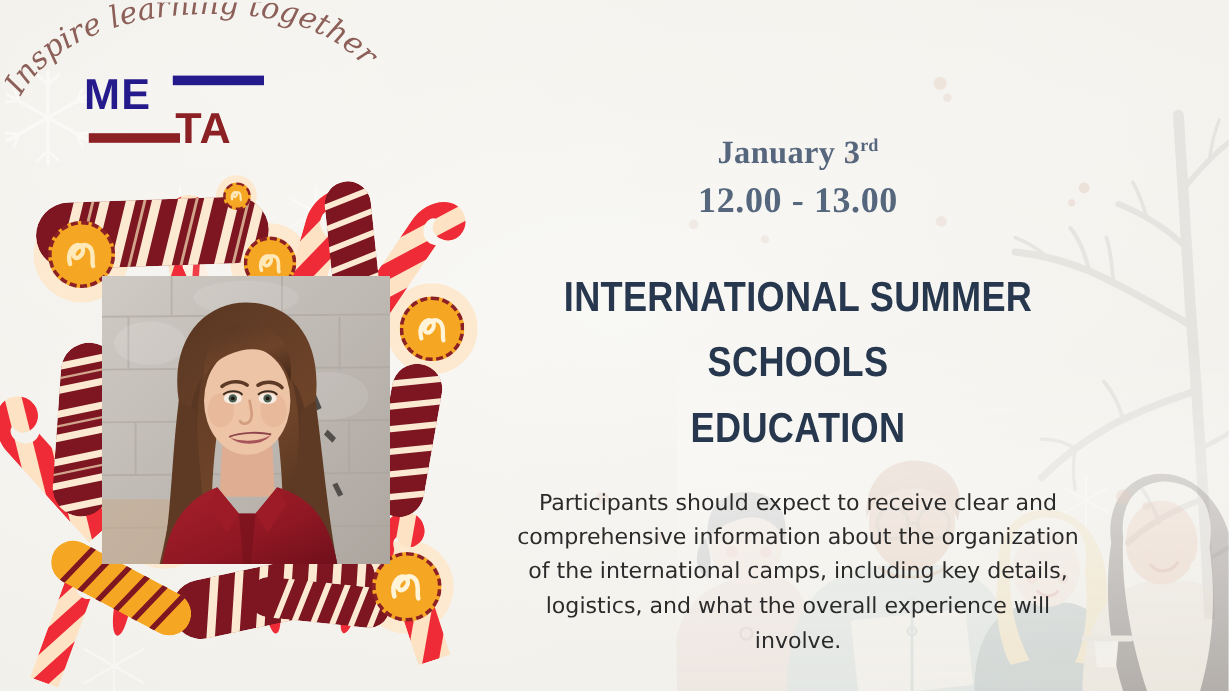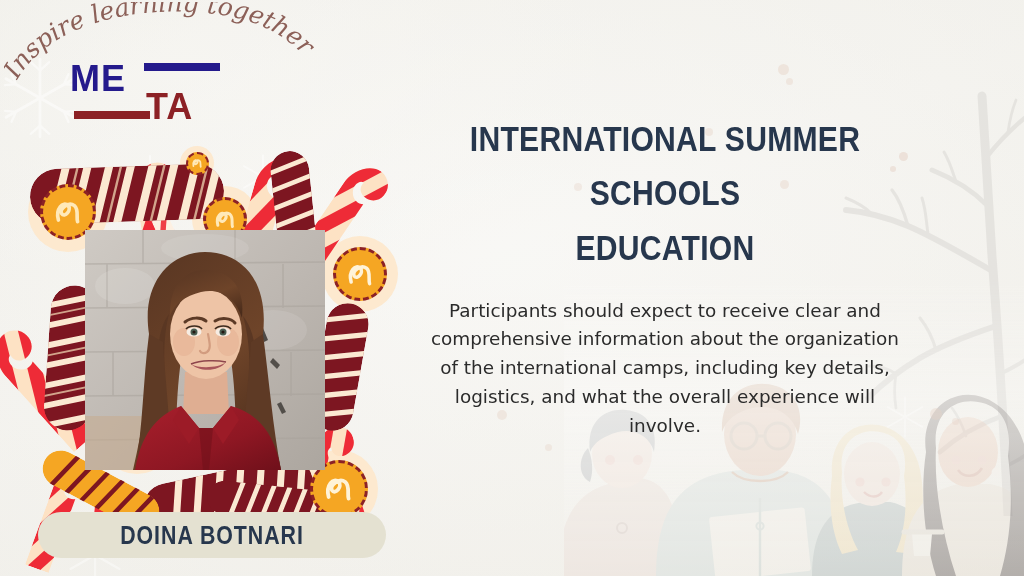--- a/index.html
+++ b/index.html
@@ -772,43 +772,44 @@
       <path d="M178 104 C184 150 188 198 196 240 L158 240 C158 196 164 146 166 112 Z" fill="#5e3a25"></path>
 
       <path d="M96 176 C70 186 56 206 50 240 L196 240 C190 204 174 184 146 176
                L128 198 L114 198 Z" fill="url(#shirt)"></path>
       <path d="M114 198 L128 198 L124 240 L118 240 Z" fill="#6f101a" opacity=".55"></path>
       <path d="M96 176 L114 198 L104 214 L88 190 Z" fill="#9c1b27"></path>
       <path d="M146 176 L128 198 L138 214 L154 190 Z" fill="#9c1b27"></path>
     </svg>
   </div>
 
-  <div class="name-pill">
-    <span class="name-text">DOINA BOTNARI</span>
-  </div>
 
   <svg class="arc-script" viewBox="0 0 320 86">
     <defs>
       <path id="arcpath" d="M10 84 C40 22 130 2 212 12 C256 18 288 36 306 62"></path>
     </defs>
     <text>
       <textPath href="#arcpath" startOffset="2%">Inspire learning together</textPath>
     </text>
   </svg>
 
   <svg class="logo" viewBox="0 0 180 68">
     <text x="0" y="34" font-family="Liberation Sans, sans-serif" font-size="36" font-weight="700" fill="#241a8c" letter-spacing="1">ME</text>
     <rect x="74" y="6" width="76" height="8" fill="#241a8c"></rect>
     <text x="76" y="62" font-family="Liberation Sans, sans-serif" font-size="36" font-weight="700" fill="#8c2125" letter-spacing="1">TA</text>
     <rect x="4" y="54" width="76" height="8" fill="#8c2125"></rect>
   </svg>
 
 
 
   <div class="rightcol">
+    <p class="date-line">
+      <span>January 3</span><sup>rd</sup>
+    </p>
+    <p class="time-line">12.00 - 13.00</p>
 
     <h1 class="heading">
       <span class="hl">INTERNATIONAL SUMMER SCHOOLS</span>
       <span class="hl">EDUCATION</span>
     </h1>
 
     <p class="body-text">Participants should expect to receive clear and comprehensive information about the organization of the international camps, including key details, logistics, and what the overall experience will involve.</p>
   </div>
 
 </div>

